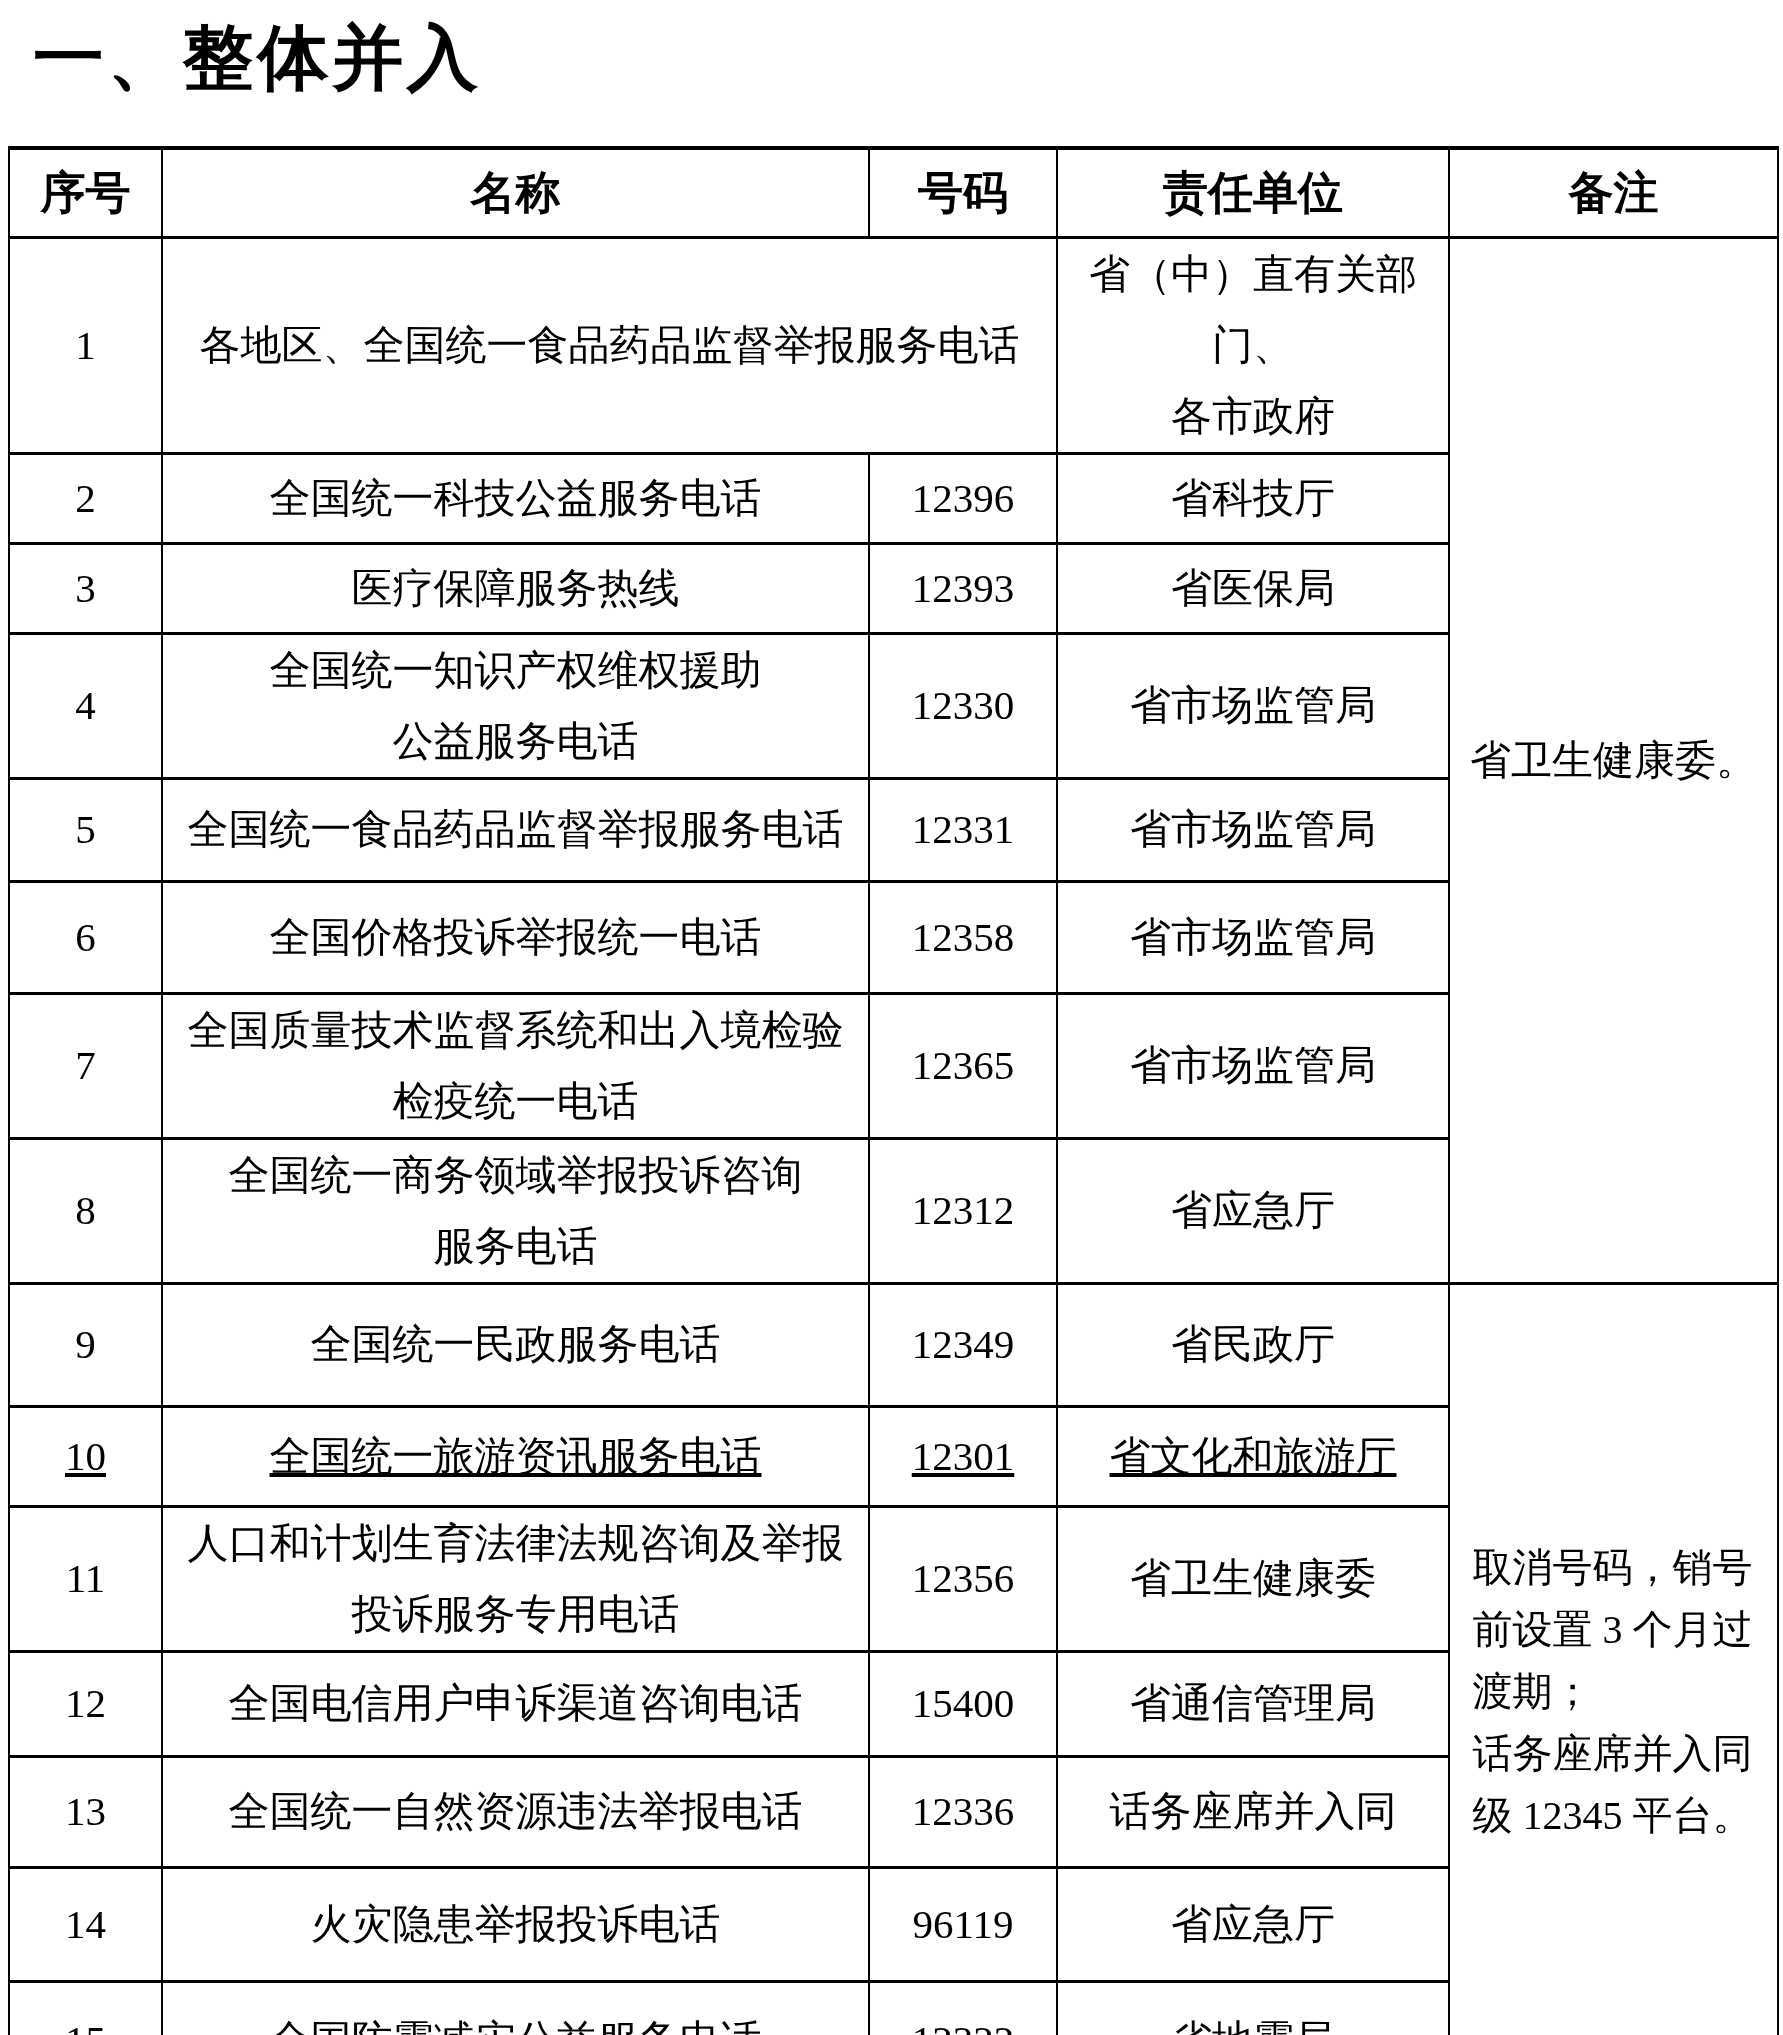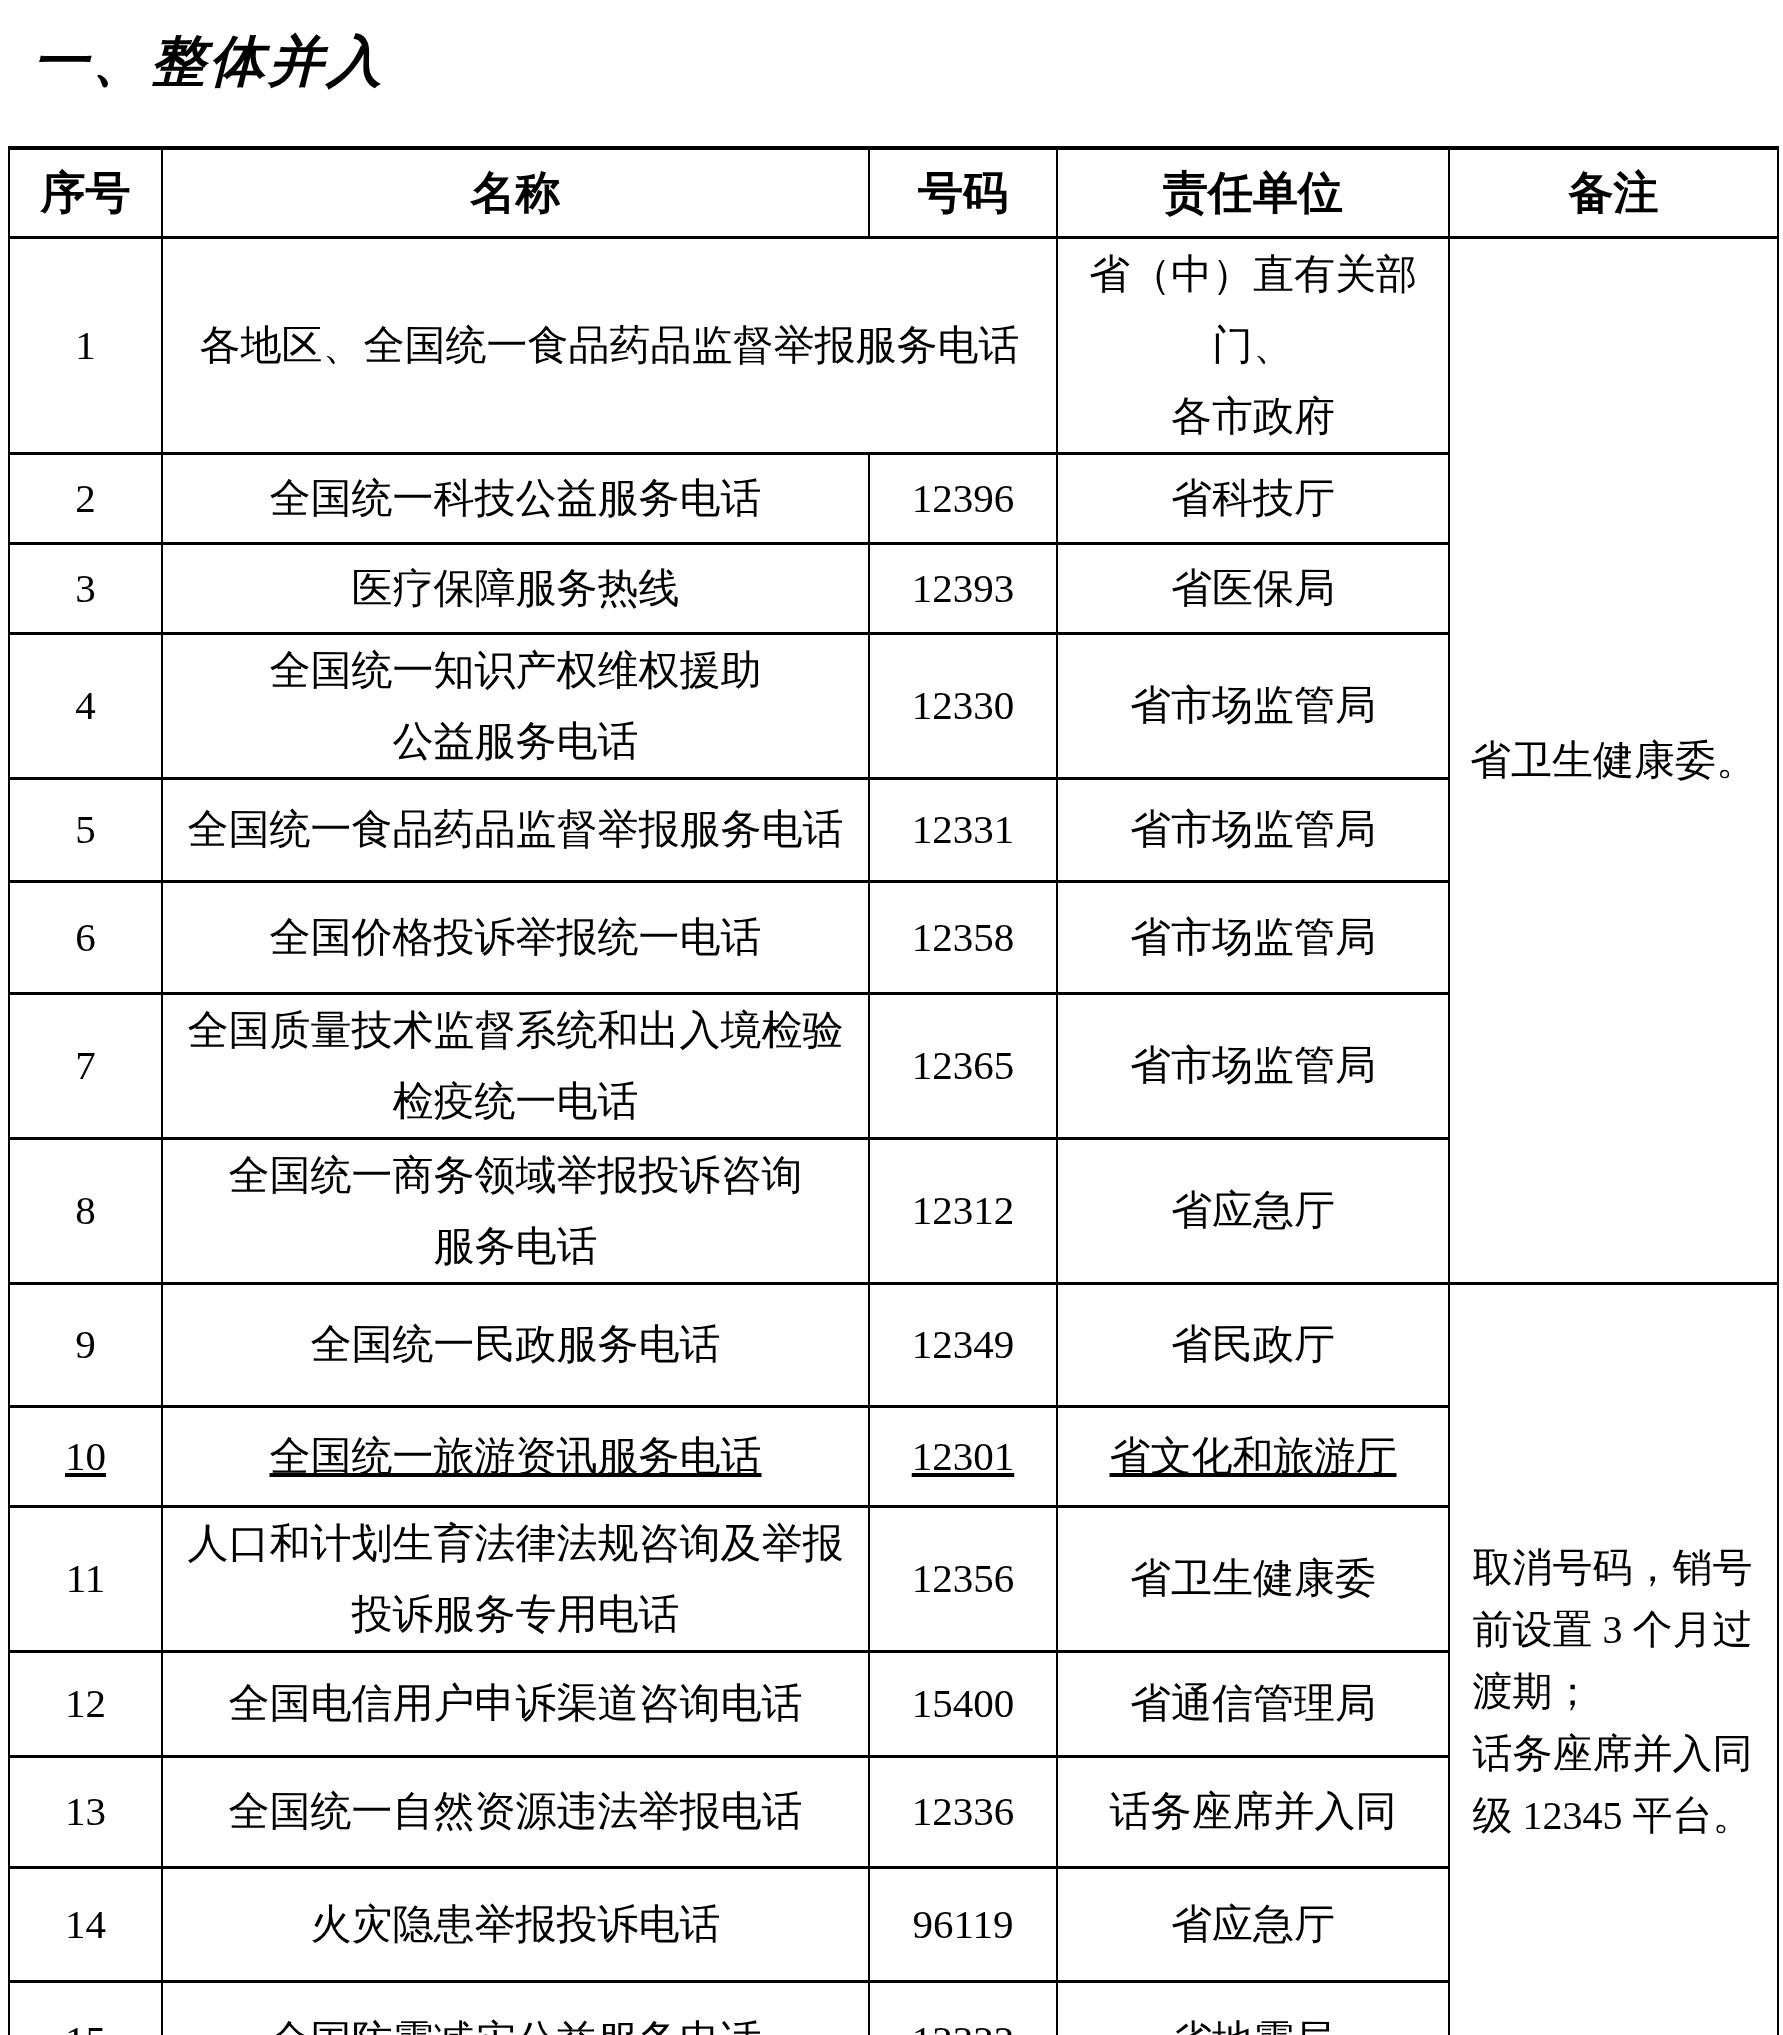--- a/index.html
+++ b/index.html
@@ -2,25 +2,24 @@
 <html style="font-size:7.5px"><head>
 <meta charset="utf-8">
 <style>
   html, body { margin: 0; padding: 0; background: #ffffff; }
   body {
     width: 1784px; height: 2035px; position: relative;
     color: #000; overflow: hidden;
     font-family: "Liberation Serif", "DejaVu Serif", serif;
   }
   .doc-title {
-    position: absolute; left: 33px; top: 25px;
+    position: absolute; left: 33px; top: 11px;
     font-family: "Liberation Sans", "DejaVu Sans", sans-serif;
-    font-weight: bold; font-size: 55px; letter-spacing: 3.8px;
+    font-weight: bold; font-size: 71px; letter-spacing: 3.8px;
     white-space: nowrap;
-    font-style: italic;
   }
   table.main {
     position: absolute; left: 8px; top: 146px;
     width: 1769px; table-layout: fixed;
     border-collapse: collapse;
     border-top: 4.7px solid #000; border-bottom: 4.7px solid #000;
     border-left: 2.4px solid #000; border-right: 2.4px solid #000;
   }
   col.c1 { width: 153px; } col.c2 { width: 707px; } col.c3 { width: 188px; }
   col.c4 { width: 392px; } col.c5 { width: 329px; }

